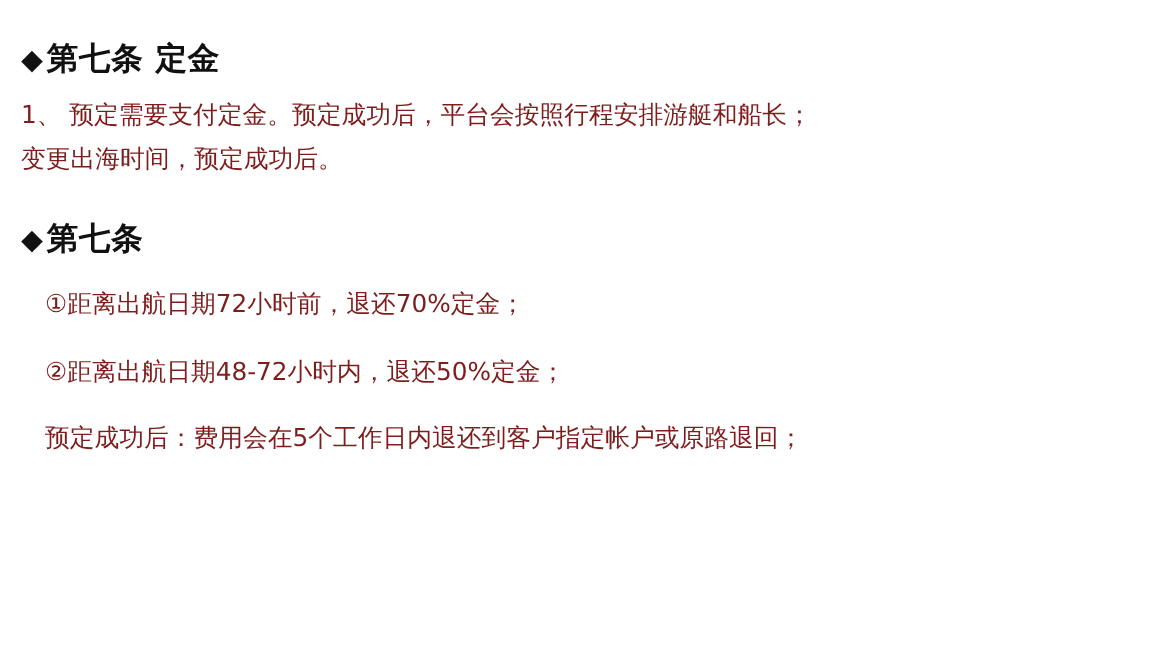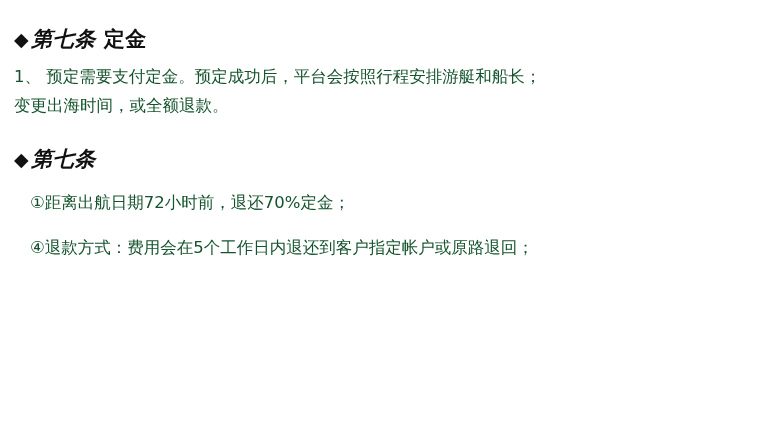--- a/index.html
+++ b/index.html
@@ -35,34 +35,33 @@
   }
   .diamond-icon {
     display: inline-block;
     margin-right: 2px;
     font-size: 19px;
     line-height: 1;
     color: #111111;
   }
   .heading-num {
     white-space: nowrap;
-    font-style: italic;
   }
   .heading-gap {
     display: inline-block;
     width: 8px;
   }
   .heading-title {
     white-space: nowrap;
     text-align: right;
   }
   .body-block {
     font-size: 16.5px;
     line-height: 1.72;
-    color: #14532d;
+    color: #7f1d1d;
   }
   .body-line {
     margin: 0;
   }
   .ordered-line {
     margin: 16px;
   }
   .s1 {
     margin-top: 16px;
     margin-bottom: 0;
@@ -84,29 +83,30 @@
 
   <div class="section s1">
     <div class="section-heading">
       <span class="diamond-icon">◆</span>
       <span class="heading-num">第七条</span>
       <span class="heading-gap"></span>
       <span class="heading-title">定金</span>
     </div>
     <div class="body-block s1-body">
       <p class="body-line">1、 预定需要支付定金。预定成功后，平台会按照行程安排游艇和船长；</p>
-      <p class="body-line">变更出海时间，或全额退款。</p>
+      <p class="body-line">变更出海时间，预定成功后。</p>
     </div>
   </div>
 
   <div class="section s2">
     <div class="section-heading">
       <span class="diamond-icon">◆</span>
       <span class="heading-num">第七条</span>
       <span class="heading-gap"></span>
     </div>
     <div class="body-block s2-body">
       <p class="ordered-line">①距离出航日期72小时前，退还70%定金；</p>
-      <p class="ordered-line">④退款方式：费用会在5个工作日内退还到客户指定帐户或原路退回；</p>
+      <p class="ordered-line">②距离出航日期48-72小时内，退还50%定金；</p>
+      <p class="ordered-line">预定成功后：费用会在5个工作日内退还到客户指定帐户或原路退回；</p>
     </div>
   </div>
 
 </div>
 
 </body></html>

